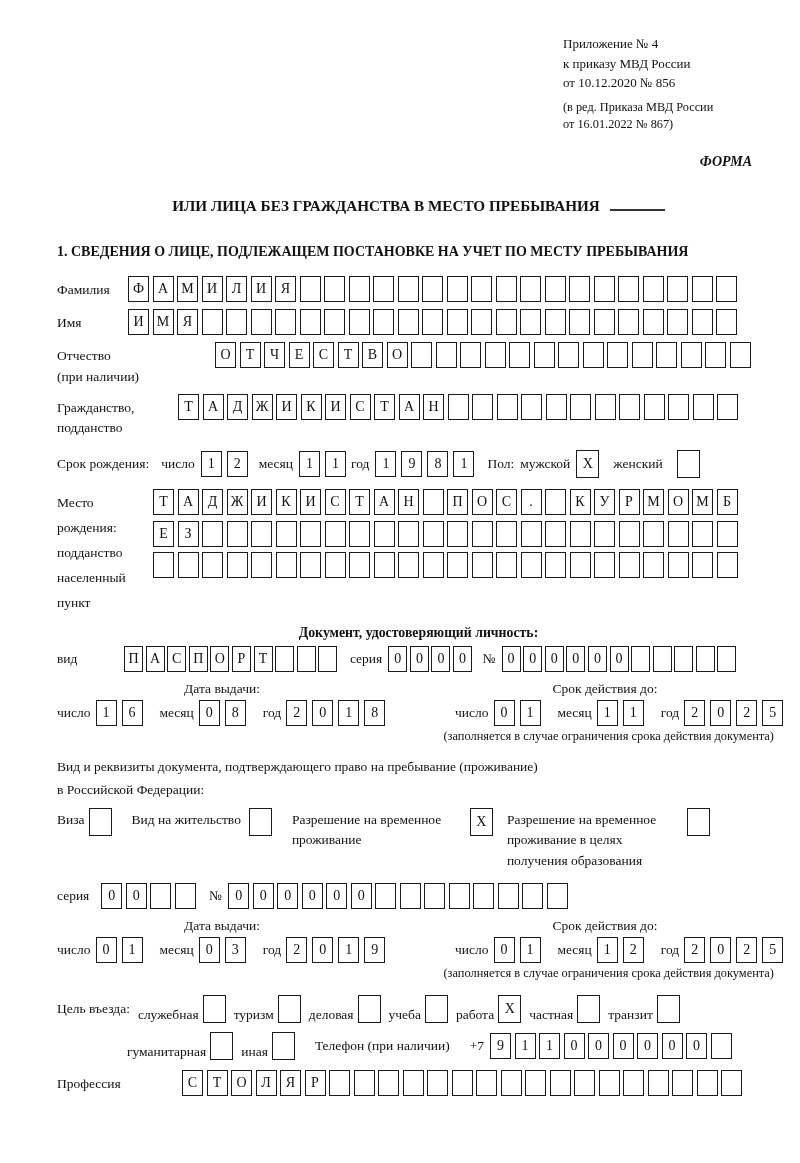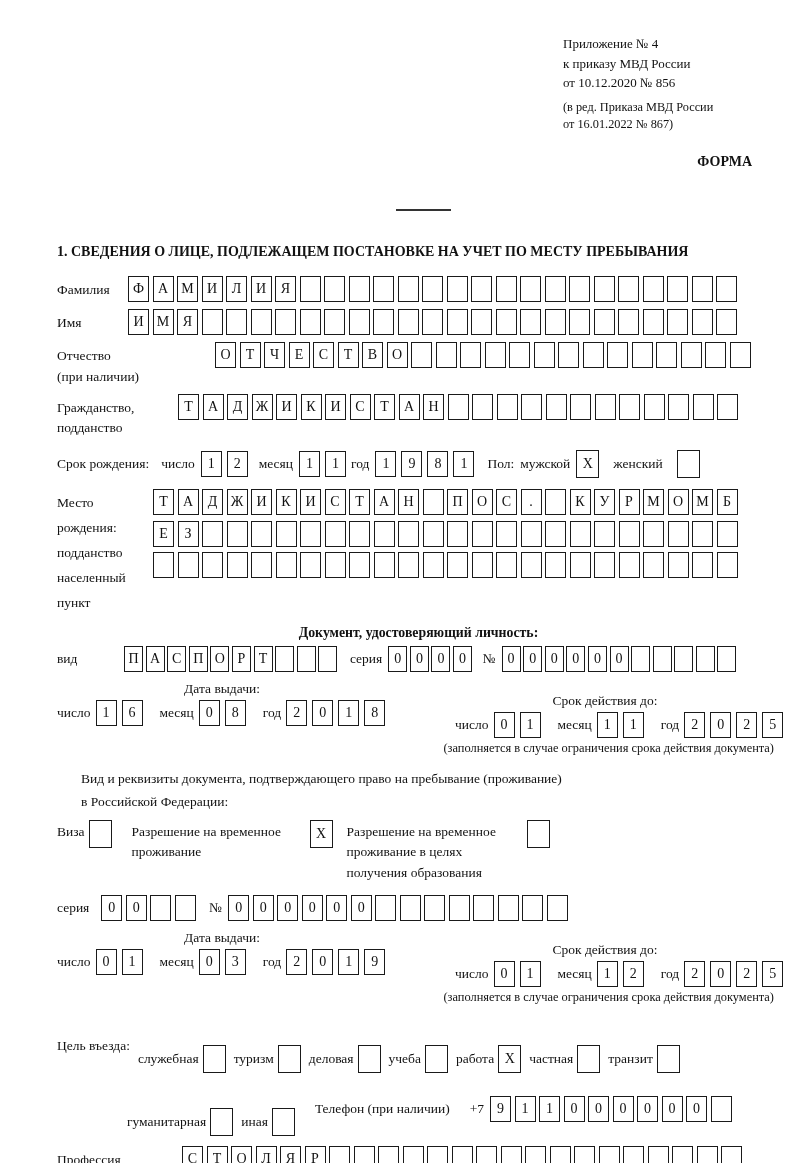--- a/index.html
+++ b/index.html
@@ -3,21 +3,21 @@
 <meta charset="utf-8">
 <style>
   html,body{margin:0;padding:0;background:#fff;}
   .page{position:relative;width:800px;min-height:1163px;box-sizing:border-box;
         padding:34px 20px 18px 57px;font-family:"Liberation Serif","DejaVu Serif",serif;
         color:#121212;font-size:13.5px;}
   
   .annex{margin-left:506px;line-height:1.5;font-size:13px;}
   .annex .amend{font-size:12.3px;line-height:1.45;}
   .annex .amend.first{margin-top:6px;}
-  .forma{margin-top:20px;margin-right:28px;text-align:right;font-weight:bold;font-size:14px;}
+  .forma{margin-top:20px;margin-right:28px;text-align:right;font-weight:bold;font-size:14px;font-style:italic;}
   
   .title{margin-top:24px;text-align:center;font-weight:bold;font-size:15.2px;line-height:1.6;}
   .uline{display:inline-block;width:55px;border-bottom:2px solid #333;margin-left:10px;}
   .sect{margin-top:26px;font-weight:bold;font-size:14px;}
   
   .row{display:flex;align-items:flex-start;margin-top:7px;}
   .lbl{flex:none;line-height:1.5;padding-top:4px;}
   .w71{width:71px}.w158{width:158px}.w121{width:121px}.w96{width:96px}
   .w125{width:125px}.w61{width:61px}
   .boxes{display:flex;flex:none;}
@@ -33,52 +33,52 @@
   .gap6{margin-left:6px}.gap8{margin-left:8px}.gap10{margin-left:10px}
   .gap14{margin-left:14px}.gap20{margin-left:20px}
   .dochead{margin-top:9px;text-align:center;font-weight:bold;font-size:13.8px;}
   
   .dates{display:flex;margin-top:9px;}
   .dhalf{flex:none;}
   .dhalf.l{width:398px;}
   .dhalf.r{width:330px;}
   .dhead{text-align:center;font-size:13.5px;margin-bottom:3px;}
   .dhalf.l .dhead{width:330px;}
-  .dhalf.r .dhead{width:300px;margin-top:12px;}
+  .dhalf.r .dhead{width:300px;}
   .dline{display:flex;align-items:center;}
   .dline .t{margin-right:5px;white-space:nowrap;}
   .dline .grp{display:flex;margin-right:12px;}
   .note{margin-top:3px;text-align:right;font-size:12.4px;padding-right:6px;}
-  .intro{margin-top:12px;line-height:1.7;margin-left:24px;}
+  .intro{margin-top:12px;line-height:1.7;}
   
   .opts{display:flex;align-items:flex-start;margin-top:4px;}
   .opt{display:flex;align-items:flex-start;}
   .opt .olbl{line-height:1.5;padding-top:4px;}
   .opt .olbl.c{}
   .opt .boxes{margin-left:8px;margin-top:2px;}
   
-  .pair{display:flex;align-items:center;margin-left:8px;margin-top:26px;}
+  .pair{display:flex;align-items:flex-end;margin-left:8px;}
   .pair .t{margin-right:4px;white-space:nowrap;}
 </style>
 </head>
 <body>
 
 <div class="page">
 
   <div class="annex">
     <div>Приложение № 4</div>
     <div>к приказу МВД России</div>
     <div>от 10.12.2020 № 856</div>
     <div class="amend first">(в ред. Приказа МВД России</div>
     <div class="amend">от 16.01.2022 № 867)</div>
   </div>
   <div class="forma">ФОРМА</div>
 
   <div class="title">
-    <div><span class="uline"></span></div>
+    <div><span>ИЛИ ЛИЦА БЕЗ ГРАЖДАНСТВА В МЕСТО ПРЕБЫВАНИЯ</span><span class="uline"></span></div>
   </div>
 
   <div class="sect">1. СВЕДЕНИЯ О ЛИЦЕ, ПОДЛЕЖАЩЕМ ПОСТАНОВКЕ НА УЧЕТ ПО МЕСТУ ПРЕБЫВАНИЯ</div>
 
   <div class="row" style="margin-top:16px;">
     <div class="lbl w71">Фамилия</div>
     <div class="boxes">
         <span class="bx">Ф</span>
         <span class="bx">А</span>
         <span class="bx">М</span>
@@ -412,20 +412,26 @@
   </div>
 
   <div class="opts">
     <div class="opt">
       <span class="olbl">Виза</span>
       <span class="boxes" style="margin-left:4px;">
           <span class="bx cb">&nbsp;</span>
         </span>
     </div>
     <div class="opt gap20">
+      <span class="olbl">Вид на жительство</span>
+      <span class="boxes gap20">
+          <span class="bx cb">&nbsp;</span>
+        </span>
+    </div>
+    <div class="opt gap20">
       <span class="olbl c" style="width:170px;">
         <div>Разрешение на временное</div>
         <div>проживание</div>
       </span>
       <span class="boxes">
           <span class="bx cb">X</span>
         </span>
     </div>
     <div class="opt gap14">
       <span class="olbl c" style="width:172px;">

